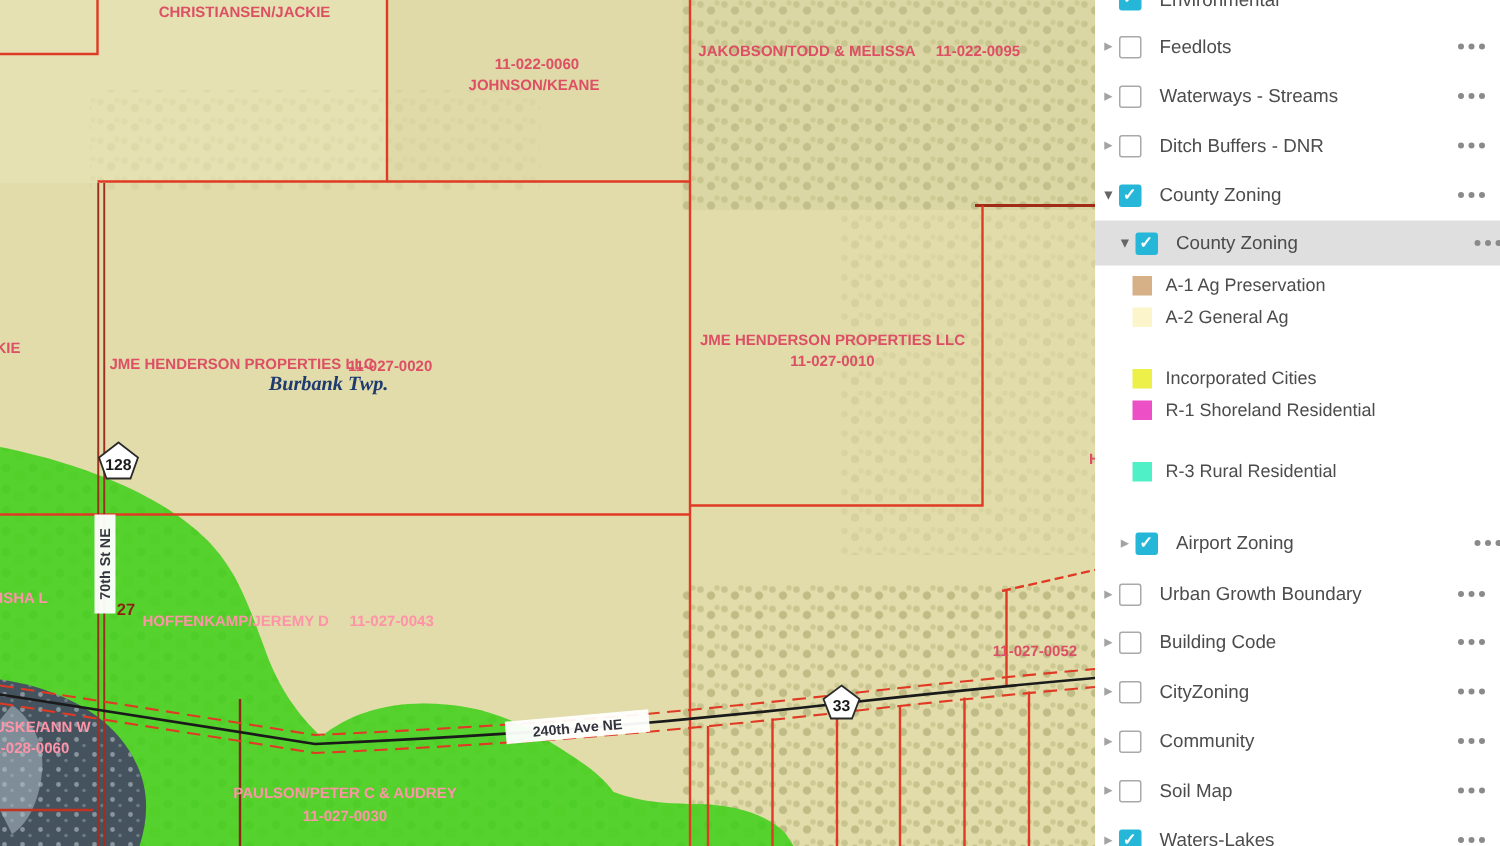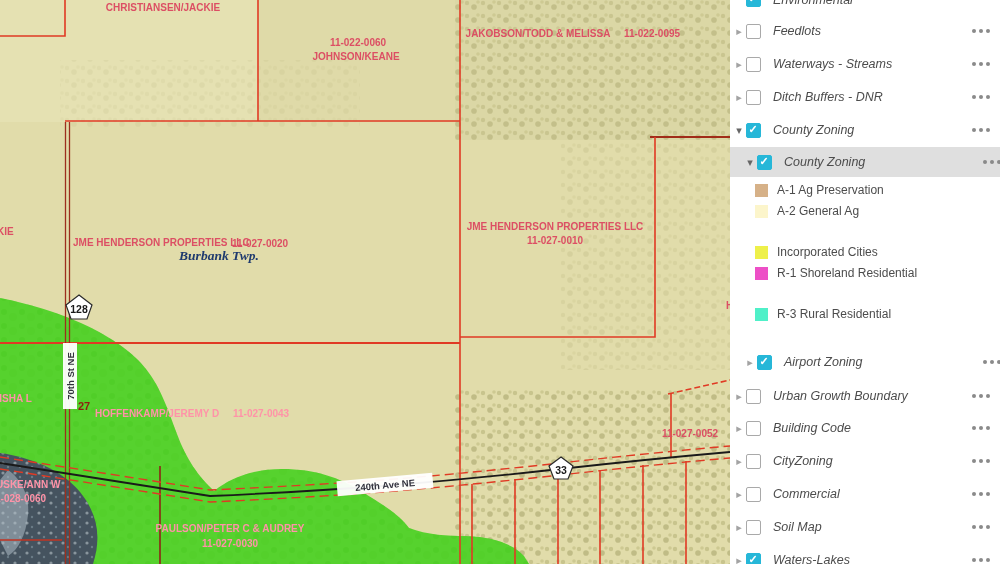--- a/index.html
+++ b/index.html
@@ -7,21 +7,21 @@
   
   #map{position:absolute;left:0;top:0;width:592px;height:564px;background:#e1dcaa;}
   
   #panel{position:absolute;left:730px;top:0;width:270px;height:564px;background:#ffffff;overflow:hidden;}
   .row{position:absolute;left:0;width:270px;height:33px;display:flex;align-items:center;}
   .row .arrow{width:10px;text-align:center;color:#a3a3a3;font-size:11px;line-height:1;flex:none;}
   .row .arrow.open{color:#666;}
   .cb{flex:none;width:15px;height:15px;border:1px solid #a9a9a9;border-radius:2px;background:#fff;margin-left:2px;box-sizing:border-box;position:relative;}
   .cb.on{background:#26b7d8;border-color:#26b7d8;}
   .cb.on::after{content:"✓";position:absolute;left:1.5px;top:-1px;color:#fff;font-size:11px;font-weight:bold;}
-  .row .lbl{margin-left:12px;font-size:12.5px;color:#4c4c4c;white-space:nowrap;font-style:italic;}
+  .row .lbl{margin-left:12px;font-size:12.5px;color:#4c4c4c;white-space:nowrap;}
   .row .dots{position:absolute;right:14px;top:50%;margin-top:-2px;display:flex;gap:3px;}
   .row .dots i{width:4px;height:4px;border-radius:50%;background:#8a8a8a;}
   .lvl0{padding-left:4px;}
   .lvl1{padding-left:15px;}
   .selband{position:absolute;left:0;width:270px;height:30px;background:#dfdfdf;}
   .legend-row{position:absolute;left:0;width:305px;height:21px;display:flex;align-items:center;padding-left:25px;box-sizing:border-box;}
   .swatch{flex:none;width:13px;height:13px;}
   .legend-row .llbl{margin-left:9px;font-size:12px;color:#4c4c4c;white-space:nowrap;}
   text{font-family:"Liberation Sans",sans-serif;}
   .maplbl{font-size:10px;font-weight:bold;fill:#dc4f64;}
@@ -276,21 +276,21 @@
       <span class="dots">
           <i></i>
           <i></i>
           <i></i>
         </span>
     </div>
 
     <div class="row lvl0" style="top:477.5px">
       <span class="arrow">▸</span>
       <span class="cb"></span>
-      <span class="lbl">Commercial</span>
+      <span class="lbl">Community</span>
       <span class="dots">
           <i></i>
           <i></i>
           <i></i>
         </span>
     </div>
 
     <div class="row lvl0" style="top:510.5px">
       <span class="arrow">▸</span>
       <span class="cb"></span>

